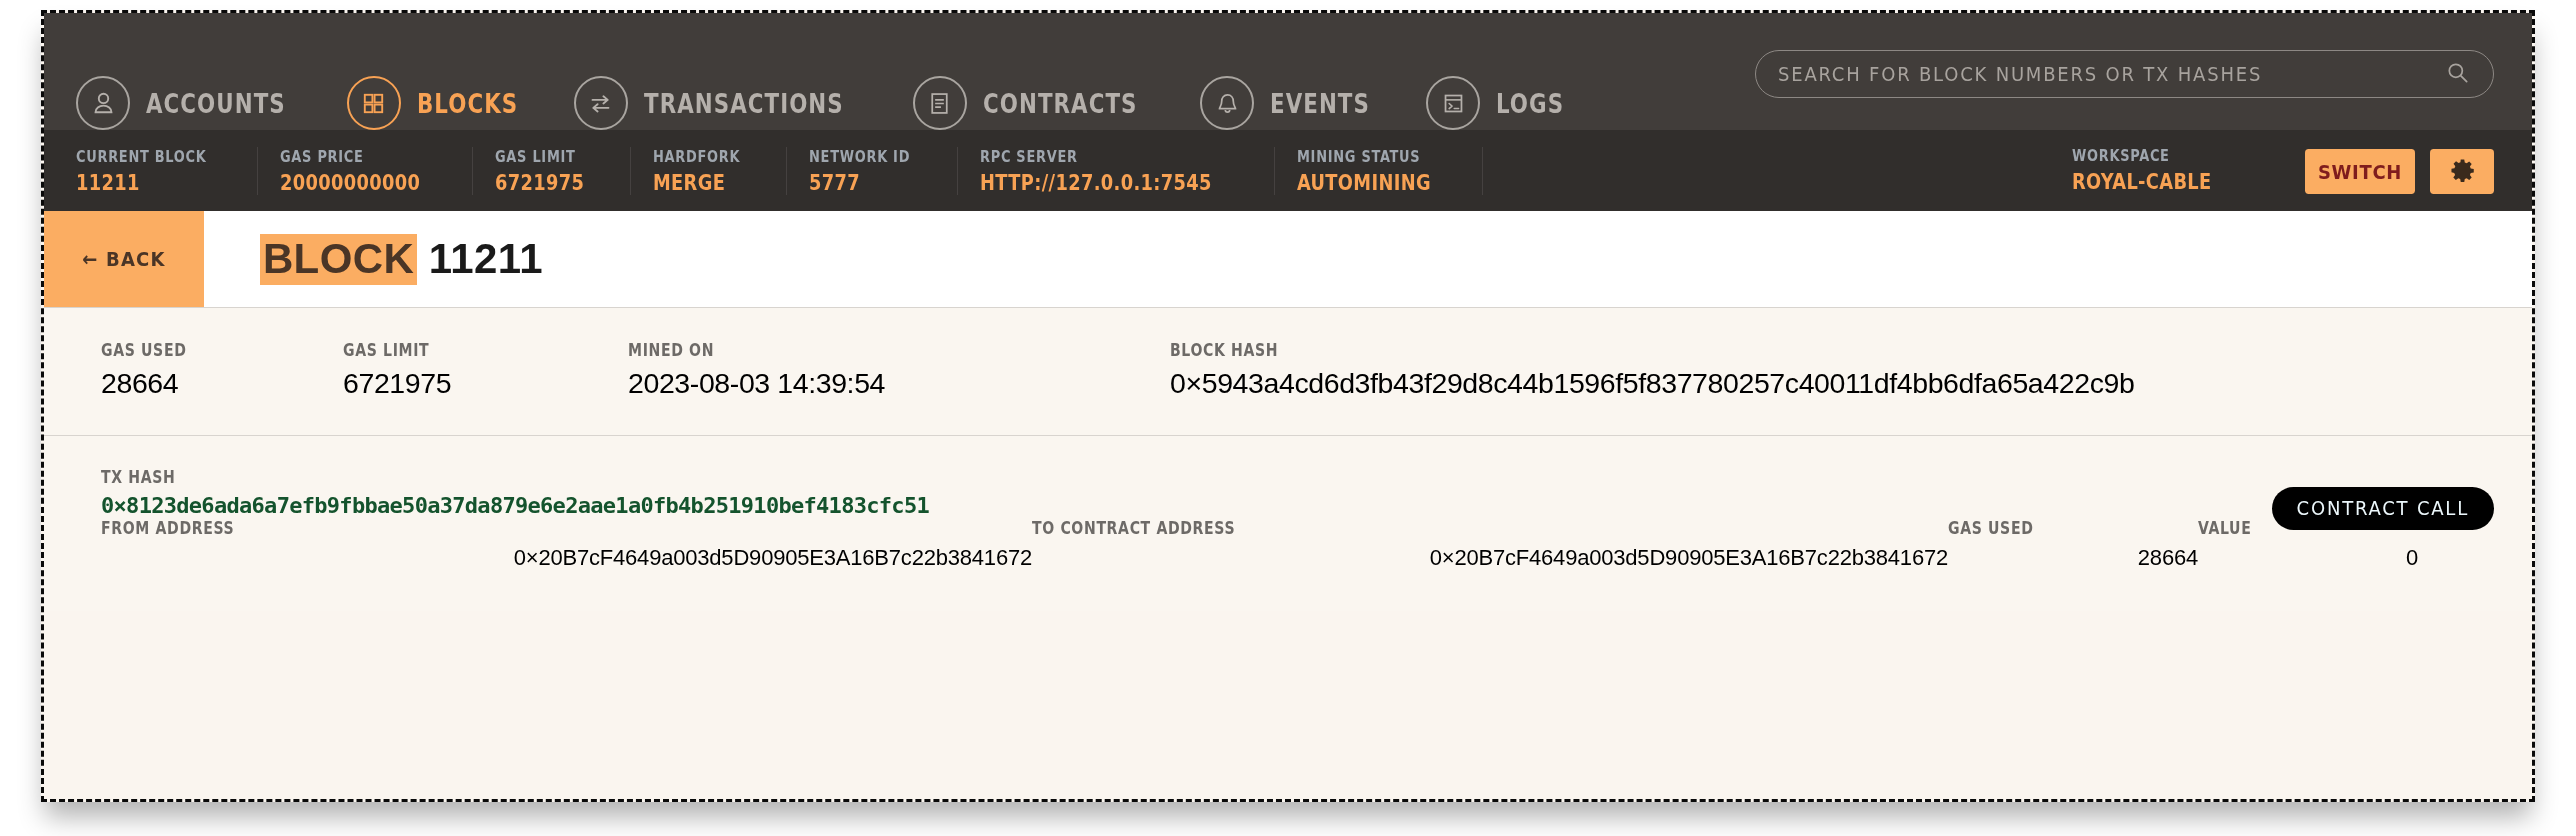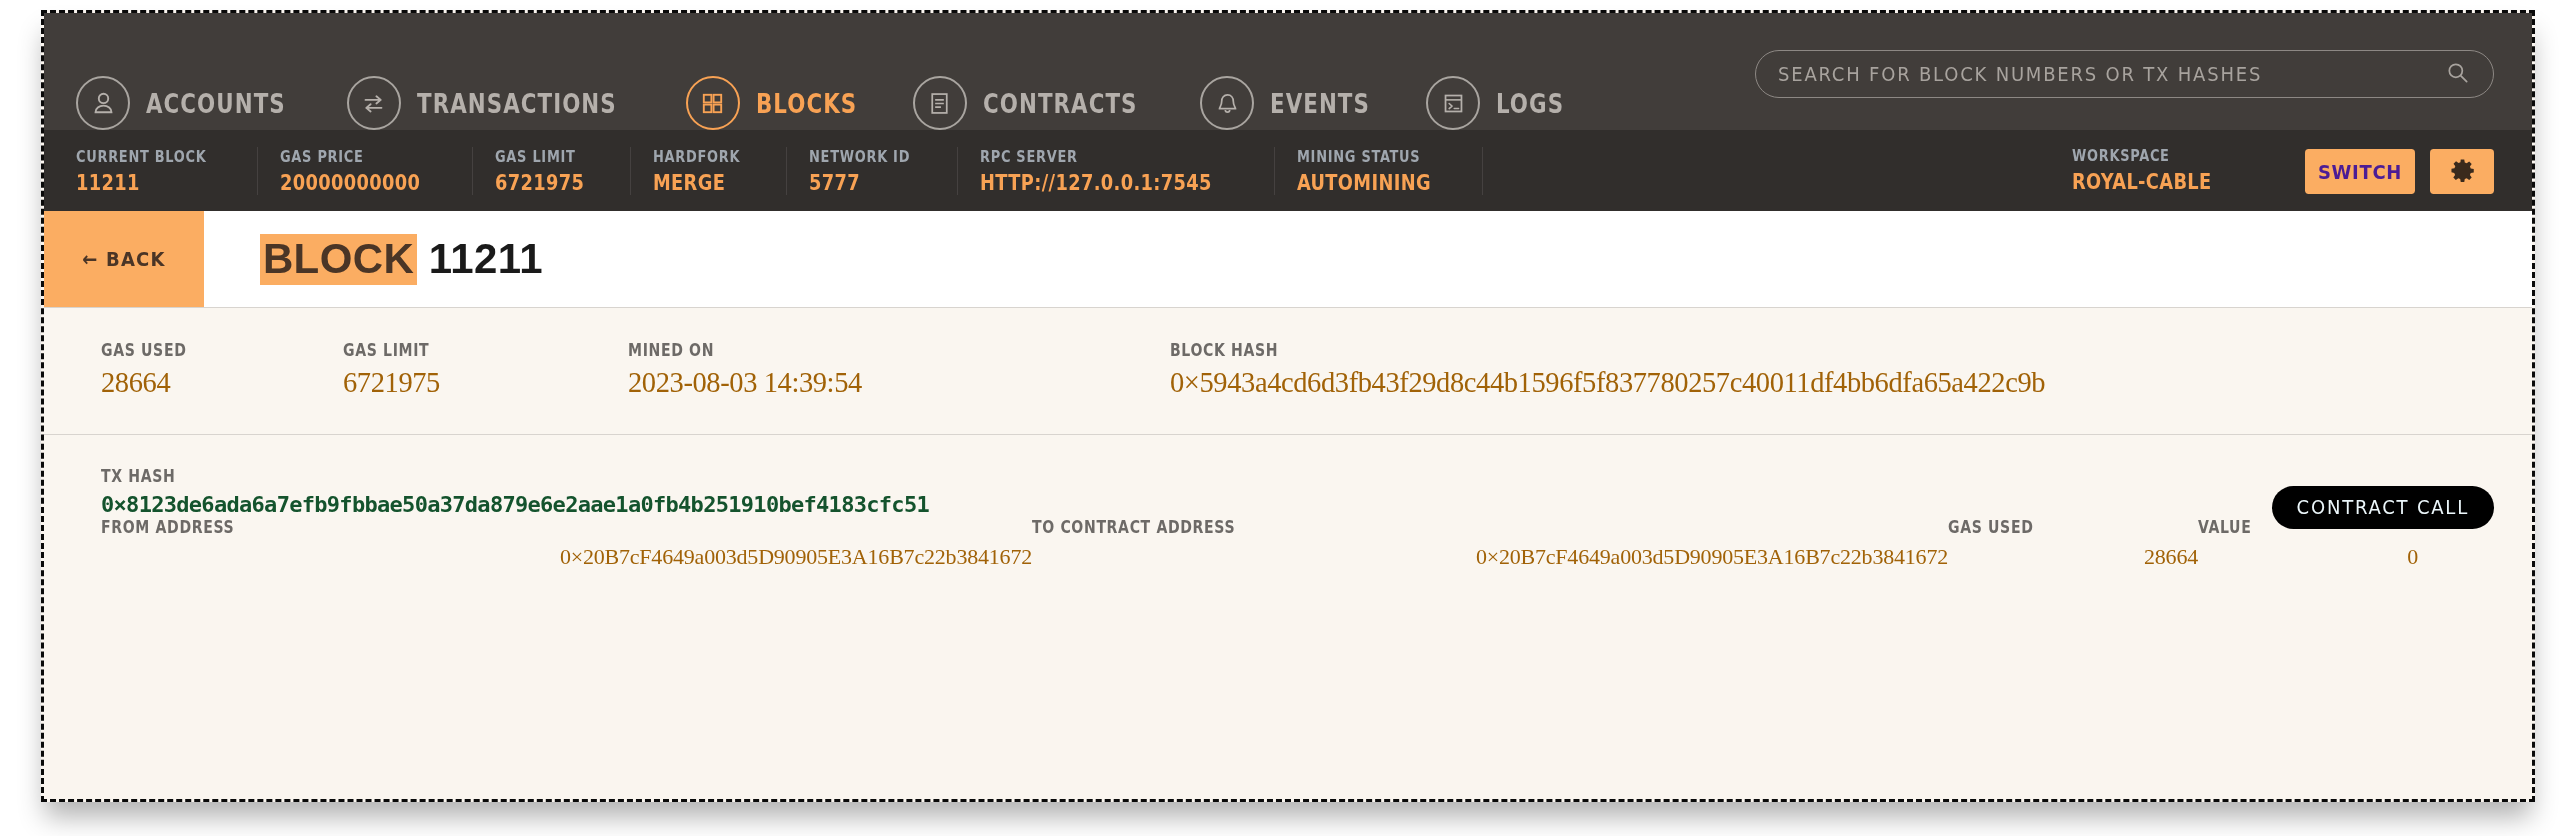--- a/index.html
+++ b/index.html
@@ -143,21 +143,21 @@
 
   #switch-button {
     position: absolute;
     right: 117px;
     top: 19px;
     width: 110px;
     height: 45px;
     background: #fbad62;
     border: none;
     border-radius: 3.7px;
-    color: #4c1d95;
+    color: #7f1d1d;
     font-size: 20px;
     font-weight: 700;
     letter-spacing: 0.7px;
     cursor: pointer;
     font-family: "DejaVu Sans Condensed", "Liberation Sans Narrow", "Liberation Sans", sans-serif;
   }
   #settings-button {
     position: absolute;
     right: 38px;
     top: 19px;
@@ -223,22 +223,22 @@
     letter-spacing: 0.7px;
     color: #6d6a67;
     font-family: "DejaVu Sans Condensed", "Liberation Sans Narrow", "Liberation Sans", sans-serif;
     transform: scaleX(0.92);
     transform-origin: left center;
     margin-bottom: 6.6px;
     white-space: nowrap;
   }
   .field-value {
     font-size: 28.5px;
-    color: #a16207;
-    font-family: Liberation Serif, serif;
+    color: #000000;
+    font-family: Liberation Sans, sans-serif;
     letter-spacing: -0.4px;
     white-space: nowrap;
   }
 
   #block-summary { display: flex; align-items: flex-start; padding-left: 57px; }
   #block-summary .col-gas-used  { width: 242px; }
   #block-summary .col-gas-limit { width: 285px; }
   #block-summary .col-mined-on  { width: 542px; }
   #block-summary .col-hash      { flex: 1; }
 
@@ -289,40 +289,40 @@
     <div class="nav-item">
       <span class="nav-ring">
         <svg width="29" height="29" viewBox="0 0 40 40">
           <circle cx="20" cy="13" r="6.5" fill="none" stroke="#b5b0ab" stroke-width="2.6"></circle>
           <path d="M9 32 a11 9 0 0 1 22 0 z" fill="none" stroke="#b5b0ab" stroke-width="2.6"></path>
         </svg>
       </span>
       <span class="nav-label">ACCOUNTS</span>
     </div>
 
-    <div class="nav-item">
-      <span class="nav-ring">
-        <svg width="29" height="29" viewBox="0 0 40 40">
-          <path d="M9 15 H29 M24 10 L30 15 L24 20" fill="none" stroke="#b5b0ab" stroke-width="2.6" stroke-linecap="round" stroke-linejoin="round"></path>
-          <path d="M31 26 H11 M16 21 L10 26 L16 31" fill="none" stroke="#b5b0ab" stroke-width="2.6" stroke-linecap="round" stroke-linejoin="round"></path>
-        </svg>
-      </span>
-      <span class="nav-label">TRANSACTIONS</span>
-    </div>
-
     <div class="nav-item active">
       <span class="nav-ring">
         <svg width="29" height="29" viewBox="0 0 40 40">
           <rect x="8" y="8" width="10.5" height="10.5" fill="none" stroke="#f8a254" stroke-width="2.6"></rect>
           <rect x="21.5" y="8" width="10.5" height="10.5" fill="none" stroke="#f8a254" stroke-width="2.6"></rect>
           <rect x="8" y="21.5" width="10.5" height="10.5" fill="none" stroke="#f8a254" stroke-width="2.6"></rect>
           <rect x="21.5" y="21.5" width="10.5" height="10.5" fill="none" stroke="#f8a254" stroke-width="2.6"></rect>
         </svg>
       </span>
       <span class="nav-label">BLOCKS</span>
+    </div>
+
+    <div class="nav-item">
+      <span class="nav-ring">
+        <svg width="29" height="29" viewBox="0 0 40 40">
+          <path d="M9 15 H29 M24 10 L30 15 L24 20" fill="none" stroke="#b5b0ab" stroke-width="2.6" stroke-linecap="round" stroke-linejoin="round"></path>
+          <path d="M31 26 H11 M16 21 L10 26 L16 31" fill="none" stroke="#b5b0ab" stroke-width="2.6" stroke-linecap="round" stroke-linejoin="round"></path>
+        </svg>
+      </span>
+      <span class="nav-label">TRANSACTIONS</span>
     </div>
 
     <div class="nav-item">
       <span class="nav-ring">
         <svg width="29" height="29" viewBox="0 0 40 40">
           <rect x="10" y="7" width="20" height="26" fill="none" stroke="#b5b0ab" stroke-width="2.4"></rect>
           <path d="M14 15 H26 M14 20 H26 M14 25 H22" stroke="#b5b0ab" stroke-width="2.2" fill="none"></path>
         </svg>
       </span>
       <span class="nav-label">CONTRACTS</span>

